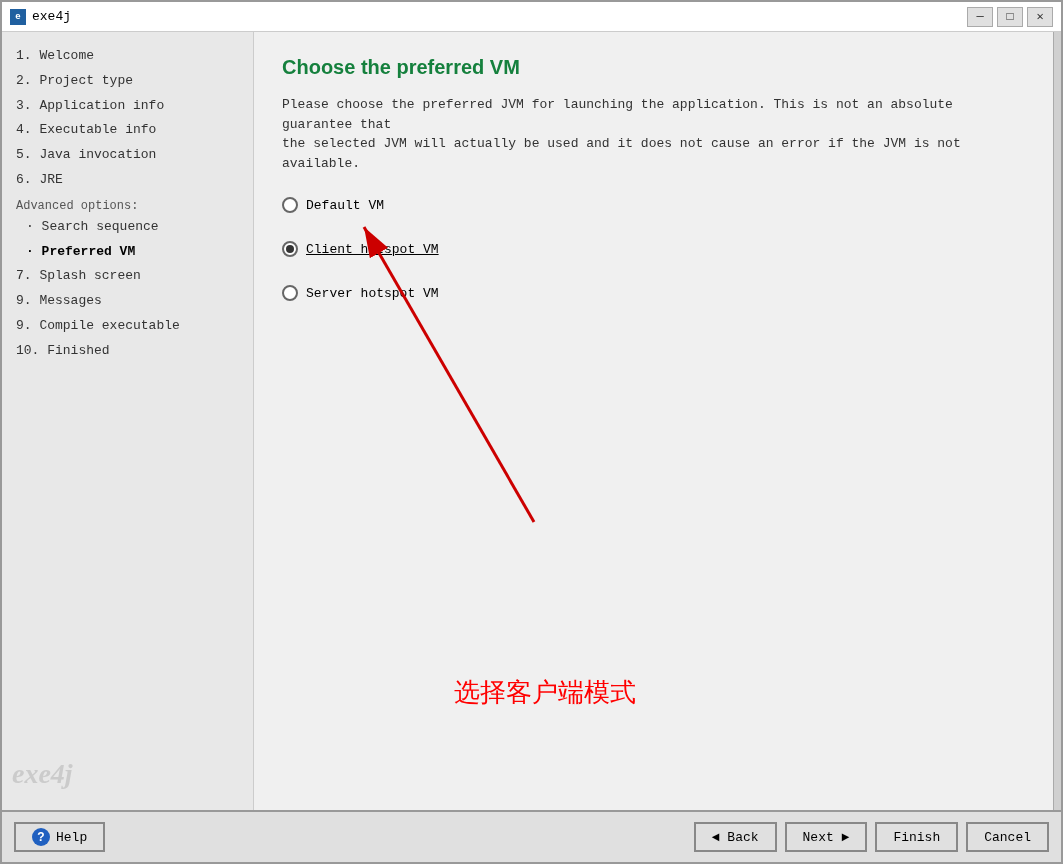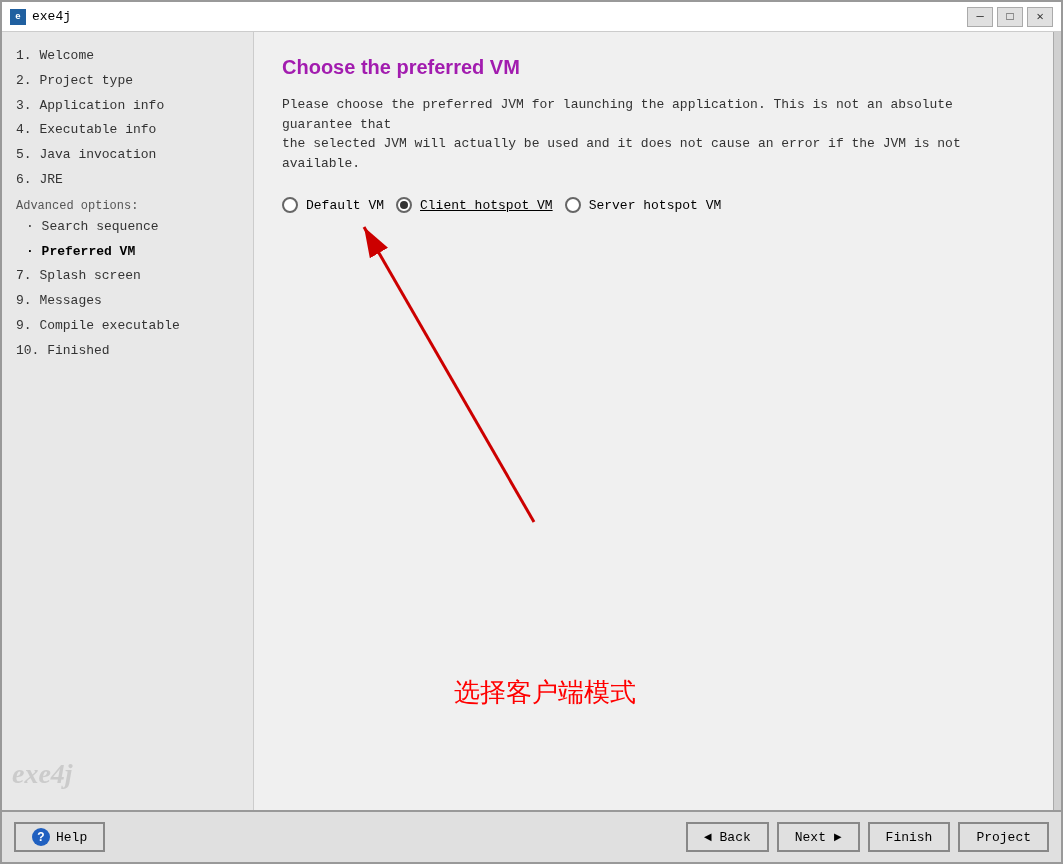--- a/index.html
+++ b/index.html
@@ -136,37 +136,37 @@
       flex: 1;
       background: #f0f0f0;
       padding: 24px 28px;
       overflow-y: auto;
       position: relative;
     }
 
     .page-title {
       font-size: 20px;
       font-weight: bold;
-      color: #a21caf;
+      color: #15803d;
       margin-bottom: 16px;
       font-family: Arial, sans-serif;
     }
 
     .description {
       font-size: 13px;
       color: #333;
       line-height: 1.5;
       margin-bottom: 24px;
       font-family: 'Courier New', monospace;
     }
 
     .radio-group {
       display: flex;
-      flex-direction: row;
-      gap: 12px;
+      flex-direction: column;
+      gap: 28px;
       margin-top: 8px;
     }
 
     .radio-item {
       display: flex;
       align-items: center;
       gap: 8px;
       cursor: pointer;
     }
 
@@ -372,17 +372,17 @@
       <button class="btn">
         <span>◄  Back</span>
       </button>
       <button class="btn">
         <span>Next  ►</span>
       </button>
       <button class="btn">
         <span>Finish</span>
       </button>
       <button class="btn">
-        <span>Project</span>
+        <span>Cancel</span>
       </button>
     </div>
   </div>
 </div>
 
 </body></html>

